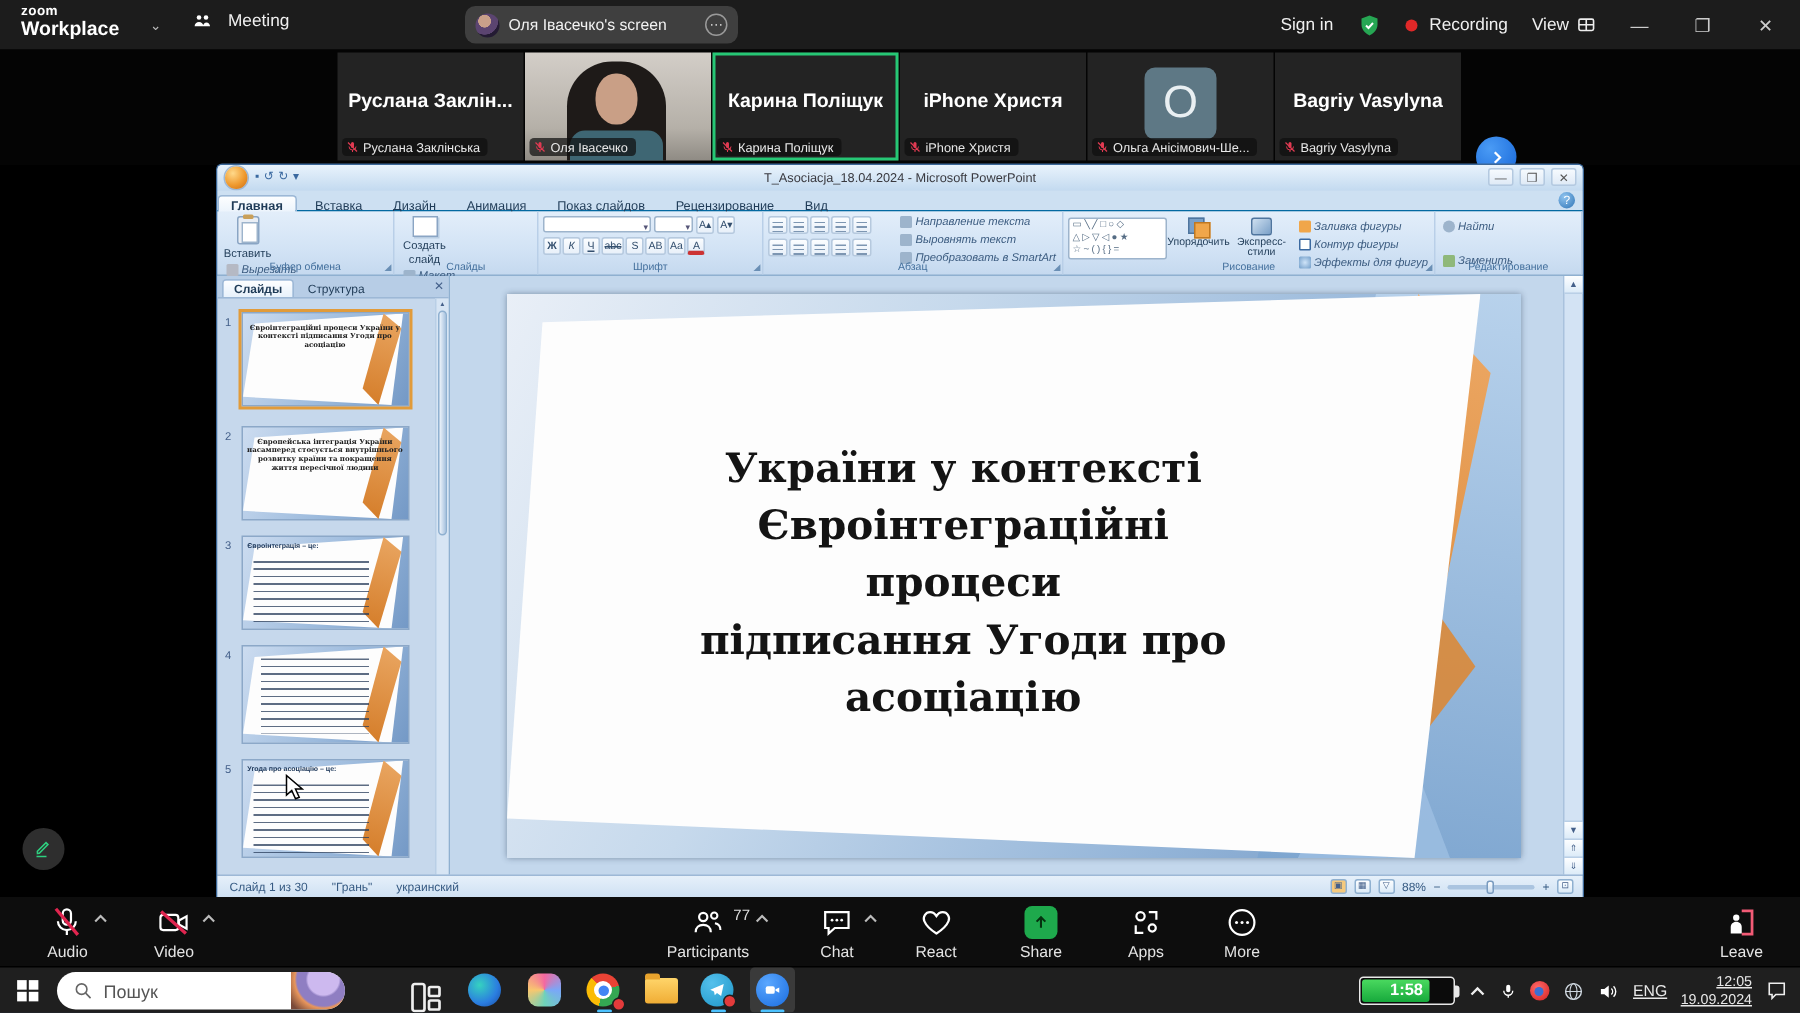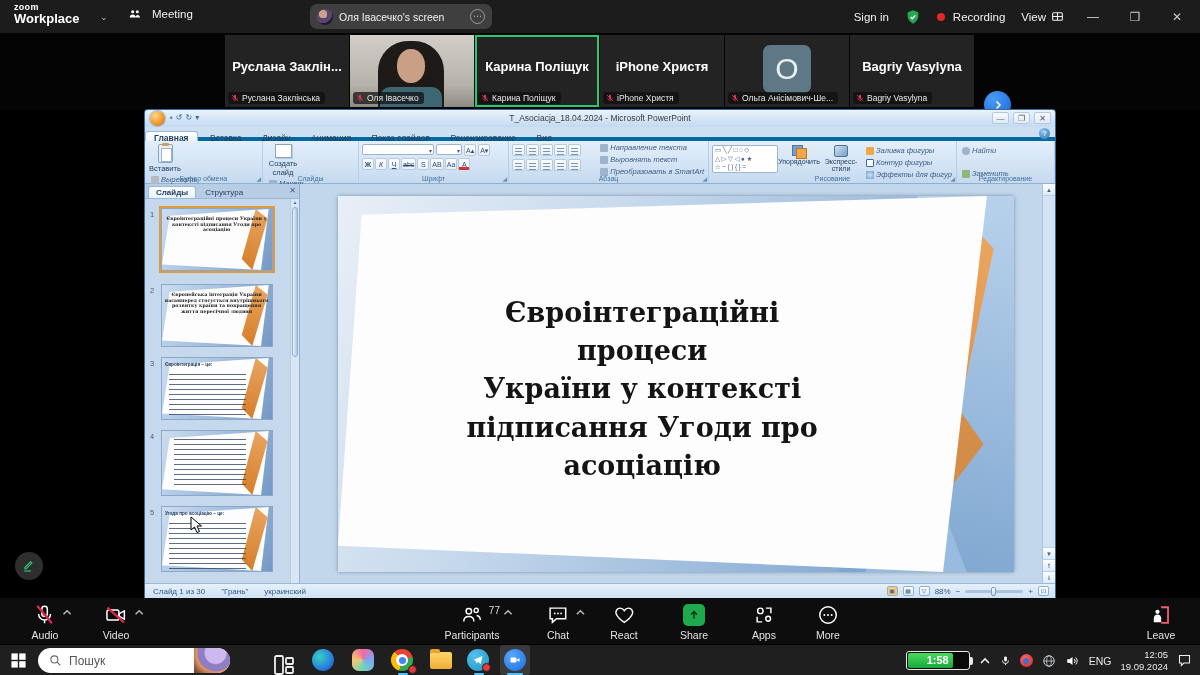--- a/index.html
+++ b/index.html
@@ -39,21 +39,21 @@
 
   
   #ppt{position:absolute;left:145px;top:110px;width:910px;height:488px;background:#bed5ec;border-radius:3px 3px 0 0;box-shadow:0 0 0 1px #3c6899;}
   .ppt-title{position:absolute;left:0;top:0;width:100%;height:17px;background:linear-gradient(#e9f3fc,#c3daf0);border-radius:3px 3px 0 0;}
   .orb{position:absolute;left:5px;top:1px;width:15px;height:15px;border-radius:50%;background:radial-gradient(circle at 35% 30%,#ffd98a,#ef9a2f 55%,#c96a12);box-shadow:0 0 0 1px #9db8d6;}
   .qat{position:absolute;left:25px;top:2px;display:flex;gap:3px;font-size:8px;color:#3a69a0;}
   .qat span{line-height:12px;}
   .ppt-title .cap{position:absolute;left:0;right:0;top:3px;text-align:center;font-size:8.5px;color:#39393f;}
   .ppt-wctl{position:absolute;right:4px;top:2px;display:flex;gap:4px;font-size:8px;color:#555;}
   .ppt-wctl span{width:17px;height:12px;text-align:center;line-height:12px;background:linear-gradient(#f6fafe,#dfeaf6);border:1px solid #b4c9e0;border-radius:2px;}
-  .ppt-tabs{position:absolute;left:0;top:17px;width:100%;height:14px;background:#cde0f2;border-bottom:4px solid #0369a1;}
+  .ppt-tabs{position:absolute;left:0;top:17px;width:100%;height:14px;background:#cde0f2;border-bottom:1px solid #0369a1;}
   .ptab{display:inline-block;font-size:8.5px;color:#1f3b57;padding:1px 8px 0;height:14px;}
   .ptab.on{background:linear-gradient(#fdfeff,#e7f1fb);border:1px solid #9db8d6;border-bottom:none;border-radius:3px 3px 0 0;font-weight:700;}
   .ppt-help{position:absolute;right:5px;top:18px;width:11px;height:11px;border-radius:50%;background:radial-gradient(circle at 35% 30%,#8fc3ef,#2f74b5);color:#fff;font-size:8px;text-align:center;line-height:11px;}
   .ribbon{position:absolute;left:0;top:31px;width:100%;height:43px;background:linear-gradient(#e3eefa,#d2e3f5 60%,#c5d9ef);border-bottom:1px solid #8fb0d0;display:flex;}
   .rgroup{position:relative;height:100%;border-right:1px solid #b9cfe8;padding:2px 3px 10px;}
   .rgroup .glabel{position:absolute;left:0;right:0;bottom:1px;text-align:center;font-size:7px;color:#44709d;}
   .rgroup .dlg{position:absolute;right:1px;bottom:1px;font-size:6px;color:#6a8fb5;}
   .bigbtn{float:left;width:34px;text-align:center;font-size:7.5px;color:#1f3b57;padding-top:1px;}
   .clip-icon{width:15px;height:19px;margin:0 auto 1px;background:#e9eef5;border:1px solid #8aa5c4;border-radius:2px;position:relative;}
   .clip-icon::before{content:"";position:absolute;left:3px;top:-2px;width:7px;height:3px;background:#c9a05a;border-radius:1px;}
@@ -152,21 +152,21 @@
   .edge-i{background:radial-gradient(circle at 35% 35%,#35d2c0,#2b7de0 60%,#174a9c);}
   .copilot-i{background:conic-gradient(#f468a0,#7aa7f8,#6fd3b9,#f8c76f,#f468a0);}
   .chrome-i{background:conic-gradient(from -45deg,#ea4335 0 120deg,#34a853 0 240deg,#fbbc05 0 360deg);position:relative;}
   .chrome-i::before{content:"";position:absolute;left:5px;top:5px;width:12px;height:12px;border-radius:50%;background:#fff;}
   .chrome-i::after{content:"";position:absolute;left:7.5px;top:7.5px;width:7px;height:7px;border-radius:50%;background:#4285f4;}
   .badge{position:absolute;right:-2px;bottom:-1px;width:9px;height:9px;border-radius:50%;background:#e33b3b;border:1px solid #1f1f1f;}
   .folder-i{position:relative;width:22px;height:17px;margin-top:3px;background:linear-gradient(#ffd56a,#f0ad35);border-radius:2px;}
   .folder-i::before{content:"";position:absolute;left:0;top:-3px;width:10px;height:4px;background:#e8a32d;border-radius:2px 2px 0 0;}
   .tg-i{background:radial-gradient(circle at 35% 30%,#54c0ec,#1e96c8);display:flex;align-items:center;justify-content:center;position:relative;}
   .zoom-i{background:radial-gradient(circle at 35% 30%,#5aa7ff,#1a6de0);display:flex;align-items:center;justify-content:center;}
-  #tray{position:absolute;right:0;top:0;height:31px;display:flex;align-items:center;gap:9px;padding-right:8px;color:#e8e8e8;}
+  #tray{position:absolute;right:0;top:0;height:31px;display:flex;align-items:center;gap:9px;padding-right:8px;color:#e8e8e8;text-decoration:underline;}
   #battery{position:relative;width:64px;height:19px;background:#0b0b0b;border:1px solid #e8e8e8;border-radius:3px;}
   #battery .fill{position:absolute;left:1px;top:1px;bottom:1px;width:45px;background:linear-gradient(#4ad95f,#17a93c);border-radius:2px;}
   #battery .txt{position:absolute;inset:0;text-align:center;font-size:11px;font-weight:700;color:#fff;line-height:17px;}
   #battery::after{content:"";position:absolute;right:-4px;top:5px;width:3px;height:8px;background:#e8e8e8;border-radius:0 2px 2px 0;}
   .redcirc{width:13px;height:13px;border-radius:50%;background:radial-gradient(circle at 40% 35%,#ff6a6a,#d42020);position:relative;}
   .redcirc::after{content:"";position:absolute;left:3.5px;top:3.5px;width:6px;height:6px;border-radius:50%;background:#3b6fd4;}
   .eng{font-size:10.5px;}
   .clockstack{text-align:right;font-size:9.5px;line-height:1.25;}
 </style>
 </head>
@@ -526,22 +526,22 @@
       </div>
 
       <div id="editor">
         <div id="slide">
           <div class="sh-blueband"></div>
           <div class="sh-or1"></div>
           <div class="sh-or2"></div>
           <div class="sh-bl2"></div>
           <div class="sh-white"></div>
           <div id="slide-title">
+            <span style="display:block">України у контексті</span>
             <span style="display:block">Євроінтеграційні процеси</span>
-            <span style="display:block">України у контексті</span>
             <span style="display:block">підписання Угоди про</span>
             <span style="display:block">асоціацію</span>
           </div>
         </div>
       </div>
 
       <div id="vscroll">
         <span class="a">▲</span>
         <div class="bt">
           <span class="a">▼</span>

